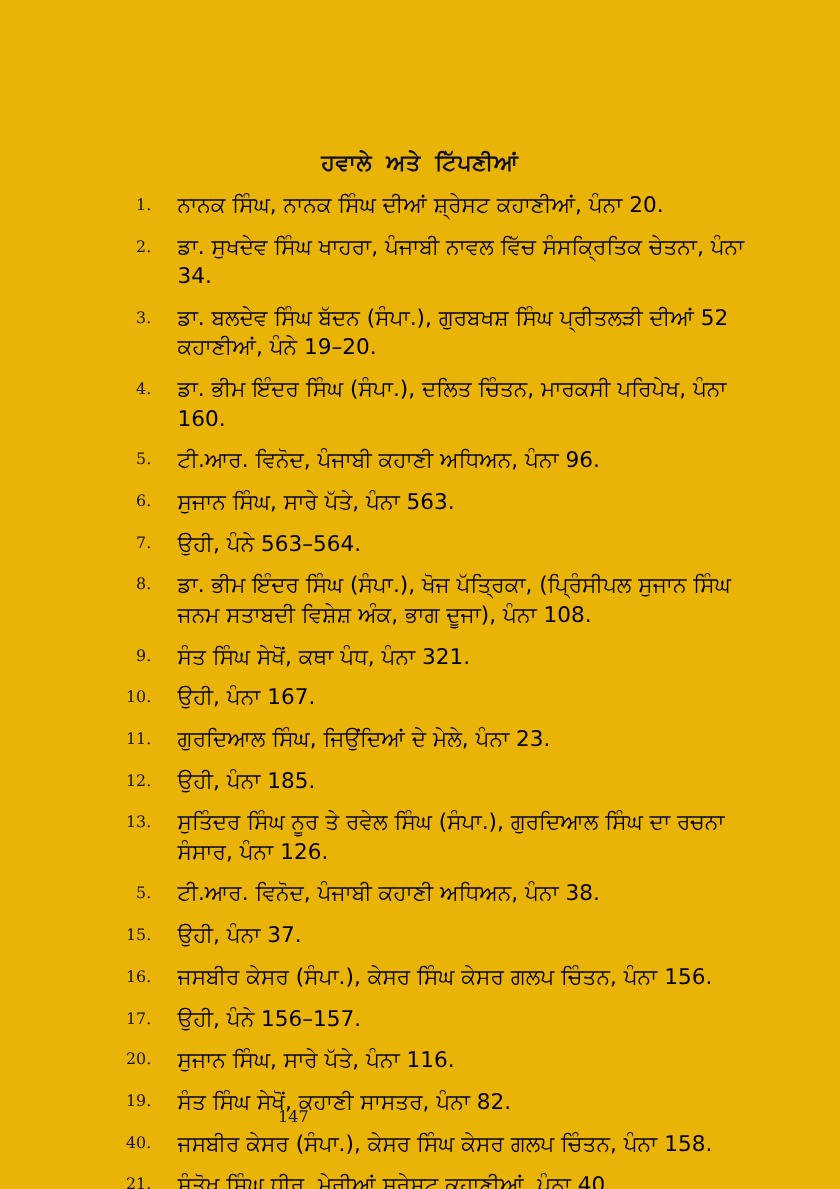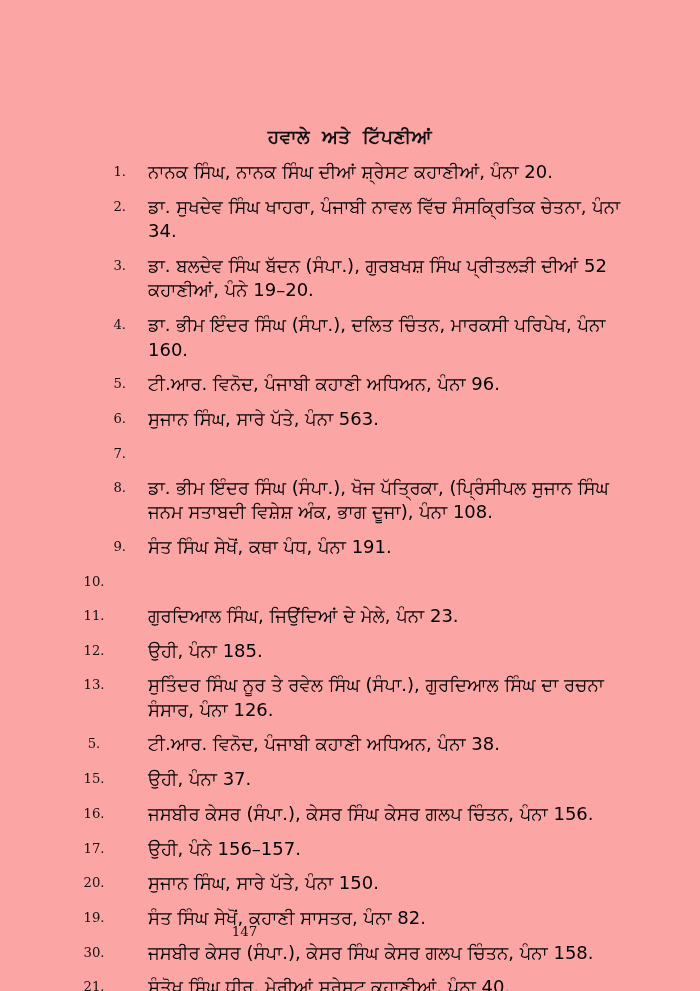--- a/index.html
+++ b/index.html
@@ -11,21 +11,21 @@
     width: 700px;
     height: 991px;
     position: relative;
     font-family: "DejaVu Sans", "Liberation Sans", sans-serif;
     color: #000000;
     overflow: hidden;
   }
   .page {
     position: absolute;
     inset: 0;
-    background: #fca5a5;
+    background: #eab308;
   }
   .page-title {
     position: absolute;
     top: 126px;
     left: 0;
     width: 700px;
     text-align: center;
     font-family: "DejaVu Sans", "Liberation Sans", sans-serif;
     font-weight: bold;
     font-size: 18.5px;
@@ -47,24 +47,24 @@
     display: block;
     min-height: 24px;
     margin: 0 0 10.2px 0;
     padding: 0 60px 0 148px;
     font-size: 13.6px;
     line-height: 24.5px;
     color: #000;
   }
   .ref-num {
     position: absolute;
-    left: 79px;
+    left: 96px;
     top: 0;
     width: 30px;
-    text-align: center;
+    text-align: right;
     font-family: "DejaVu Serif", "Liberation Serif", serif;
     font-size: 13.2px;
     color: #111;
   }
   .ref-num.single {
     text-align: right;
     left: 88px;
     width: 38px;
   }
   .ref-text {
@@ -112,31 +112,33 @@
       <li class="ref-item">
         <span class="ref-num single">5.</span>
         <span class="ref-text">ਟੀ.ਆਰ. ਵਿਨੋਦ, ਪੰਜਾਬੀ ਕਹਾਣੀ ਅਧਿਅਨ, ਪੰਨਾ 96.</span>
       </li>
       <li class="ref-item">
         <span class="ref-num single">6.</span>
         <span class="ref-text">ਸੁਜਾਨ ਸਿੰਘ, ਸਾਰੇ ਪੱਤੇ, ਪੰਨਾ 563.</span>
       </li>
       <li class="ref-item">
         <span class="ref-num single">7.</span>
+        <span class="ref-text">ਉਹੀ, ਪੰਨੇ 563–564.</span>
       </li>
       <li class="ref-item">
         <span class="ref-num single">8.</span>
         <span class="ref-text">ਡਾ. ਭੀਮ ਇੰਦਰ ਸਿੰਘ (ਸੰਪਾ.), ਖੋਜ ਪੱਤ੍ਰਿਕਾ, (ਪ੍ਰਿੰਸੀਪਲ ਸੁਜਾਨ ਸਿੰਘ ਜਨਮ ਸਤਾਬਦੀ ਵਿਸ਼ੇਸ਼ ਅੰਕ, ਭਾਗ ਦੂਜਾ), ਪੰਨਾ 108.</span>
       </li>
       <li class="ref-item">
         <span class="ref-num single">9.</span>
-        <span class="ref-text">ਸੰਤ ਸਿੰਘ ਸੇਖੋਂ, ਕਥਾ ਪੰਧ, ਪੰਨਾ 191.</span>
+        <span class="ref-text">ਸੰਤ ਸਿੰਘ ਸੇਖੋਂ, ਕਥਾ ਪੰਧ, ਪੰਨਾ 321.</span>
       </li>
       <li class="ref-item">
         <span class="ref-num">10.</span>
+        <span class="ref-text">ਉਹੀ, ਪੰਨਾ 167.</span>
       </li>
       <li class="ref-item">
         <span class="ref-num">11.</span>
         <span class="ref-text">ਗੁਰਦਿਆਲ ਸਿੰਘ, ਜਿਉਂਦਿਆਂ ਦੇ ਮੇਲੇ, ਪੰਨਾ 23.</span>
       </li>
       <li class="ref-item">
         <span class="ref-num">12.</span>
         <span class="ref-text">ਉਹੀ, ਪੰਨਾ 185.</span>
       </li>
       <li class="ref-item">
@@ -154,28 +156,28 @@
       <li class="ref-item">
         <span class="ref-num">16.</span>
         <span class="ref-text">ਜਸਬੀਰ ਕੇਸਰ (ਸੰਪਾ.), ਕੇਸਰ ਸਿੰਘ ਕੇਸਰ ਗਲਪ ਚਿੰਤਨ, ਪੰਨਾ 156.</span>
       </li>
       <li class="ref-item">
         <span class="ref-num">17.</span>
         <span class="ref-text">ਉਹੀ, ਪੰਨੇ 156–157.</span>
       </li>
       <li class="ref-item">
         <span class="ref-num">20.</span>
-        <span class="ref-text">ਸੁਜਾਨ ਸਿੰਘ, ਸਾਰੇ ਪੱਤੇ, ਪੰਨਾ 150.</span>
+        <span class="ref-text">ਸੁਜਾਨ ਸਿੰਘ, ਸਾਰੇ ਪੱਤੇ, ਪੰਨਾ 116.</span>
       </li>
       <li class="ref-item">
         <span class="ref-num">19.</span>
         <span class="ref-text">ਸੰਤ ਸਿੰਘ ਸੇਖੋਂ, ਕਹਾਣੀ ਸਾਸਤਰ, ਪੰਨਾ 82.</span>
       </li>
       <li class="ref-item">
-        <span class="ref-num">30.</span>
+        <span class="ref-num">40.</span>
         <span class="ref-text">ਜਸਬੀਰ ਕੇਸਰ (ਸੰਪਾ.), ਕੇਸਰ ਸਿੰਘ ਕੇਸਰ ਗਲਪ ਚਿੰਤਨ, ਪੰਨਾ 158.</span>
       </li>
       <li class="ref-item">
         <span class="ref-num">21.</span>
         <span class="ref-text">ਸੰਤੋਖ ਸਿੰਘ ਧੀਰ, ਮੇਰੀਆਂ ਸ਼੍ਰੇਸ਼ਟ ਕਹਾਣੀਆਂ, ਪੰਨਾ 40.</span>
       </li>
       <li class="ref-item">
         <span class="ref-num">22.</span>
       </li>
       <li class="ref-item">

